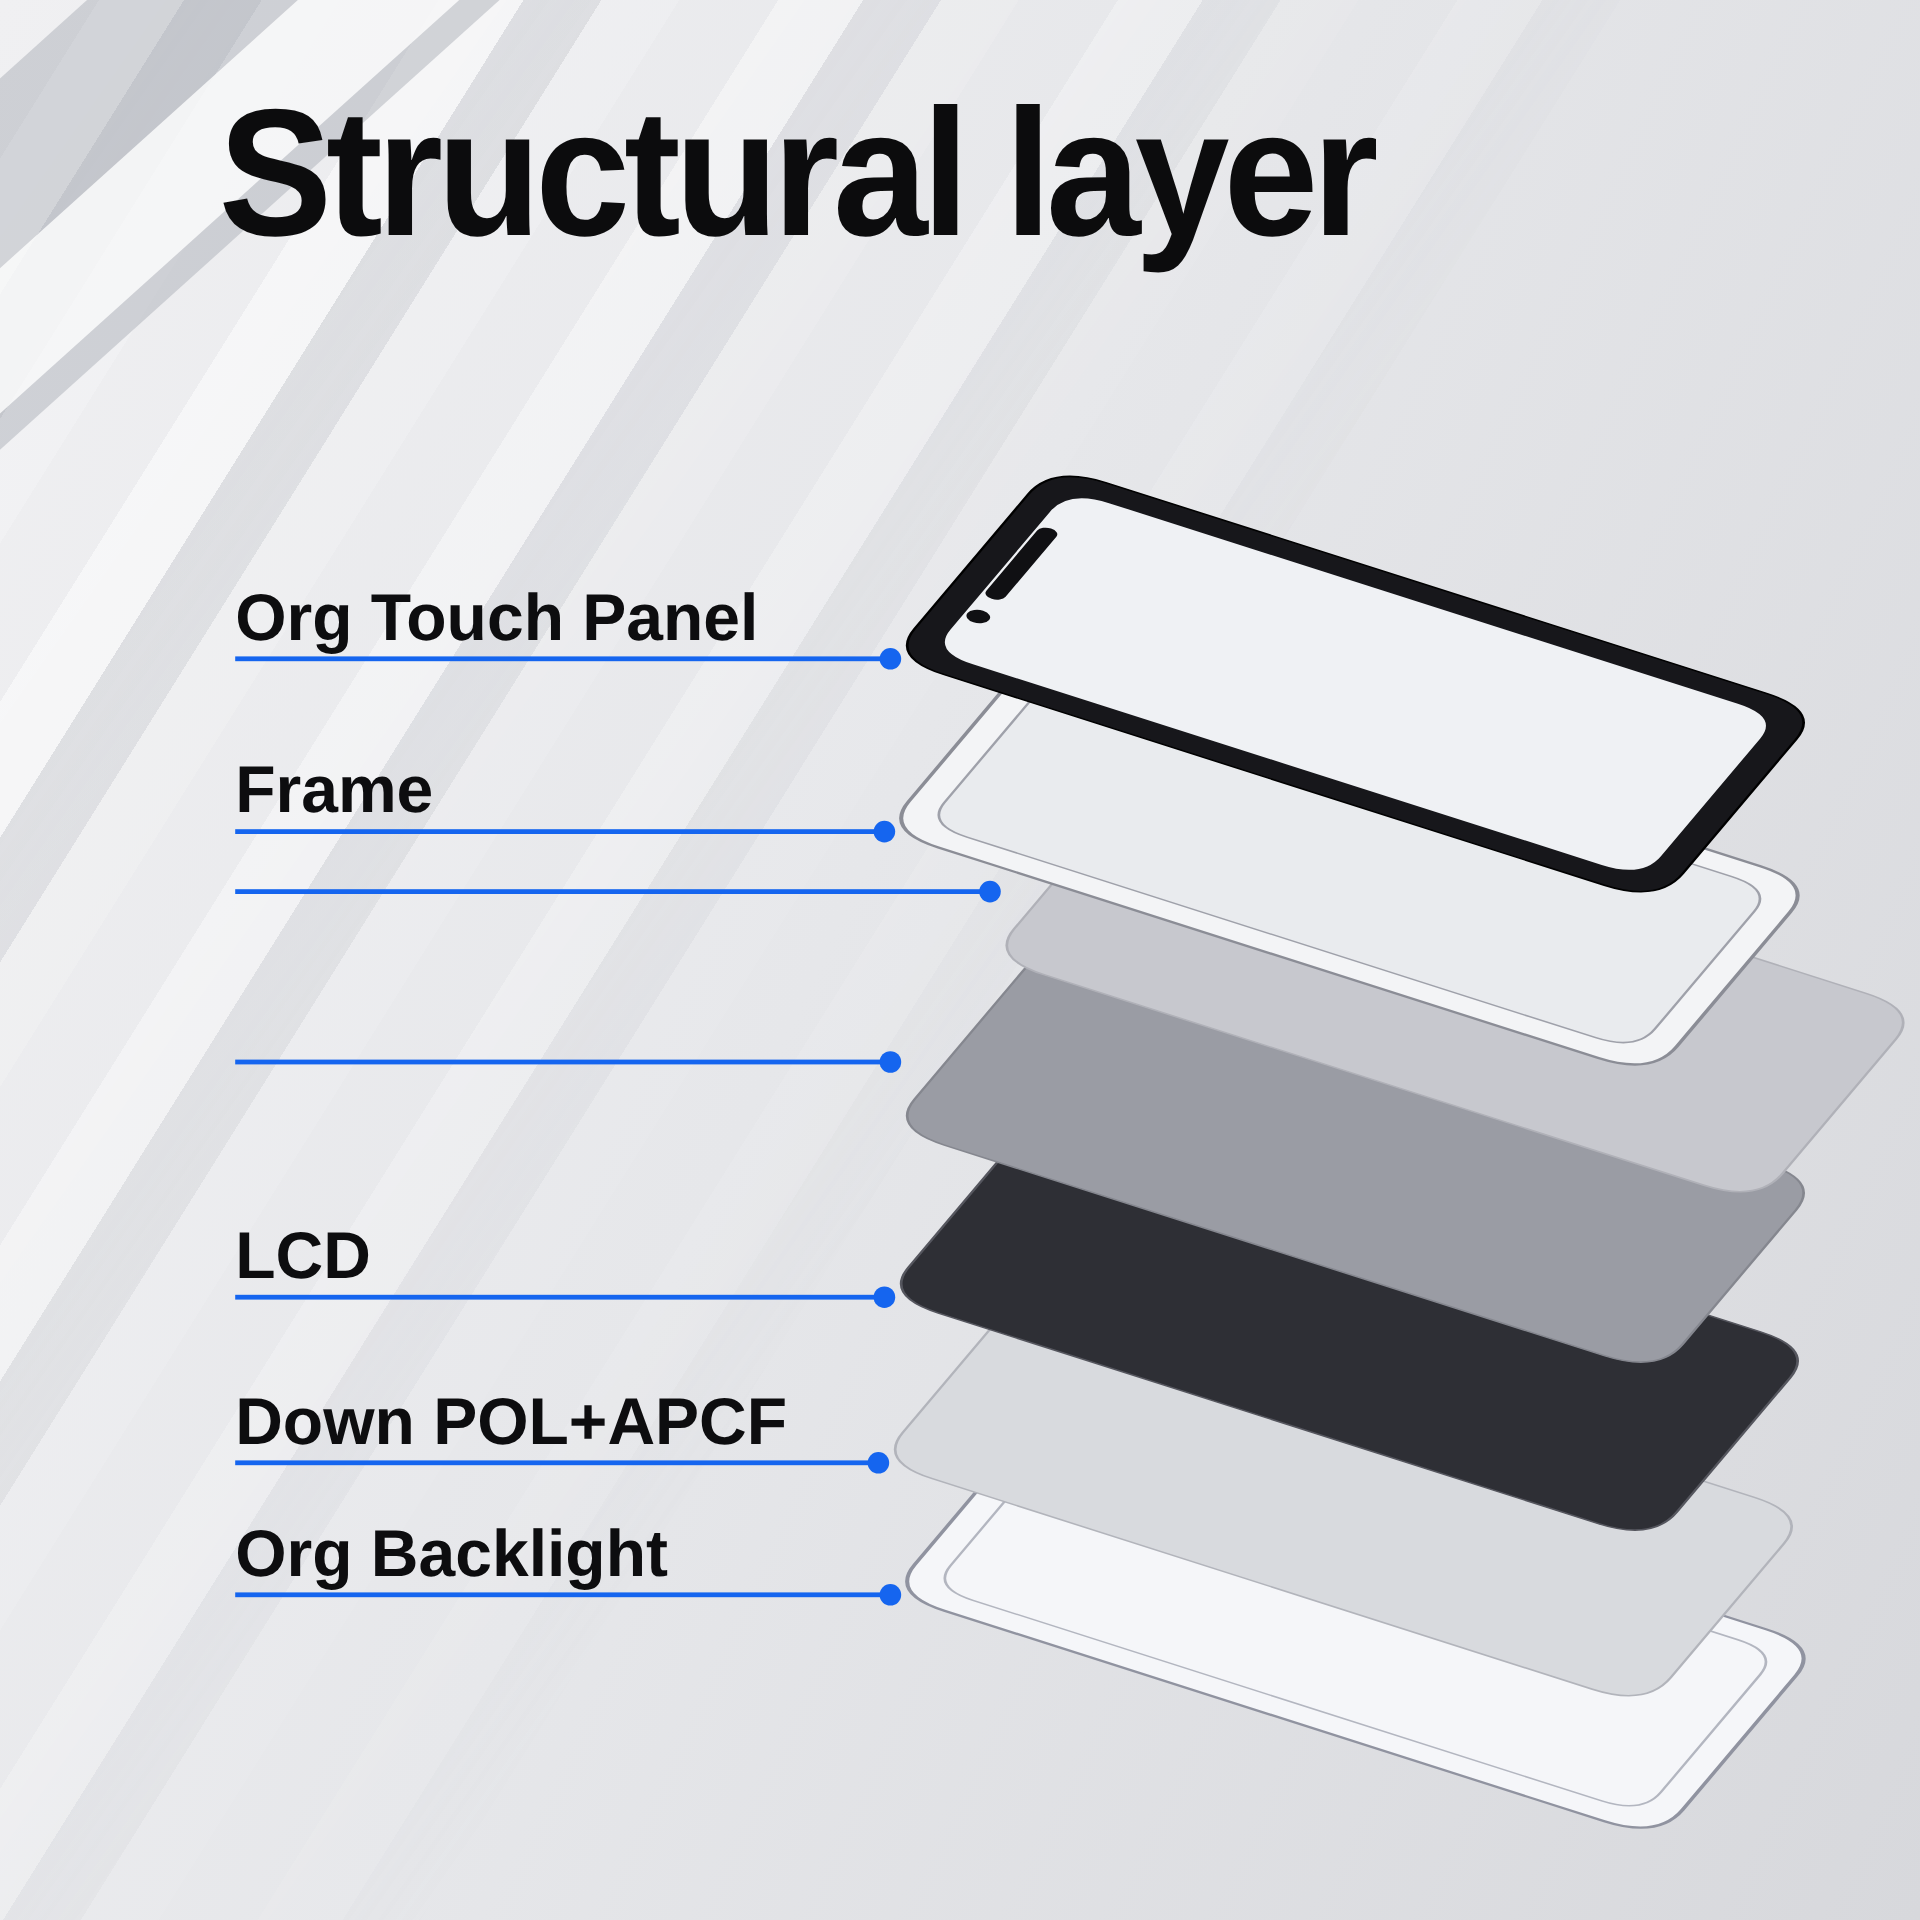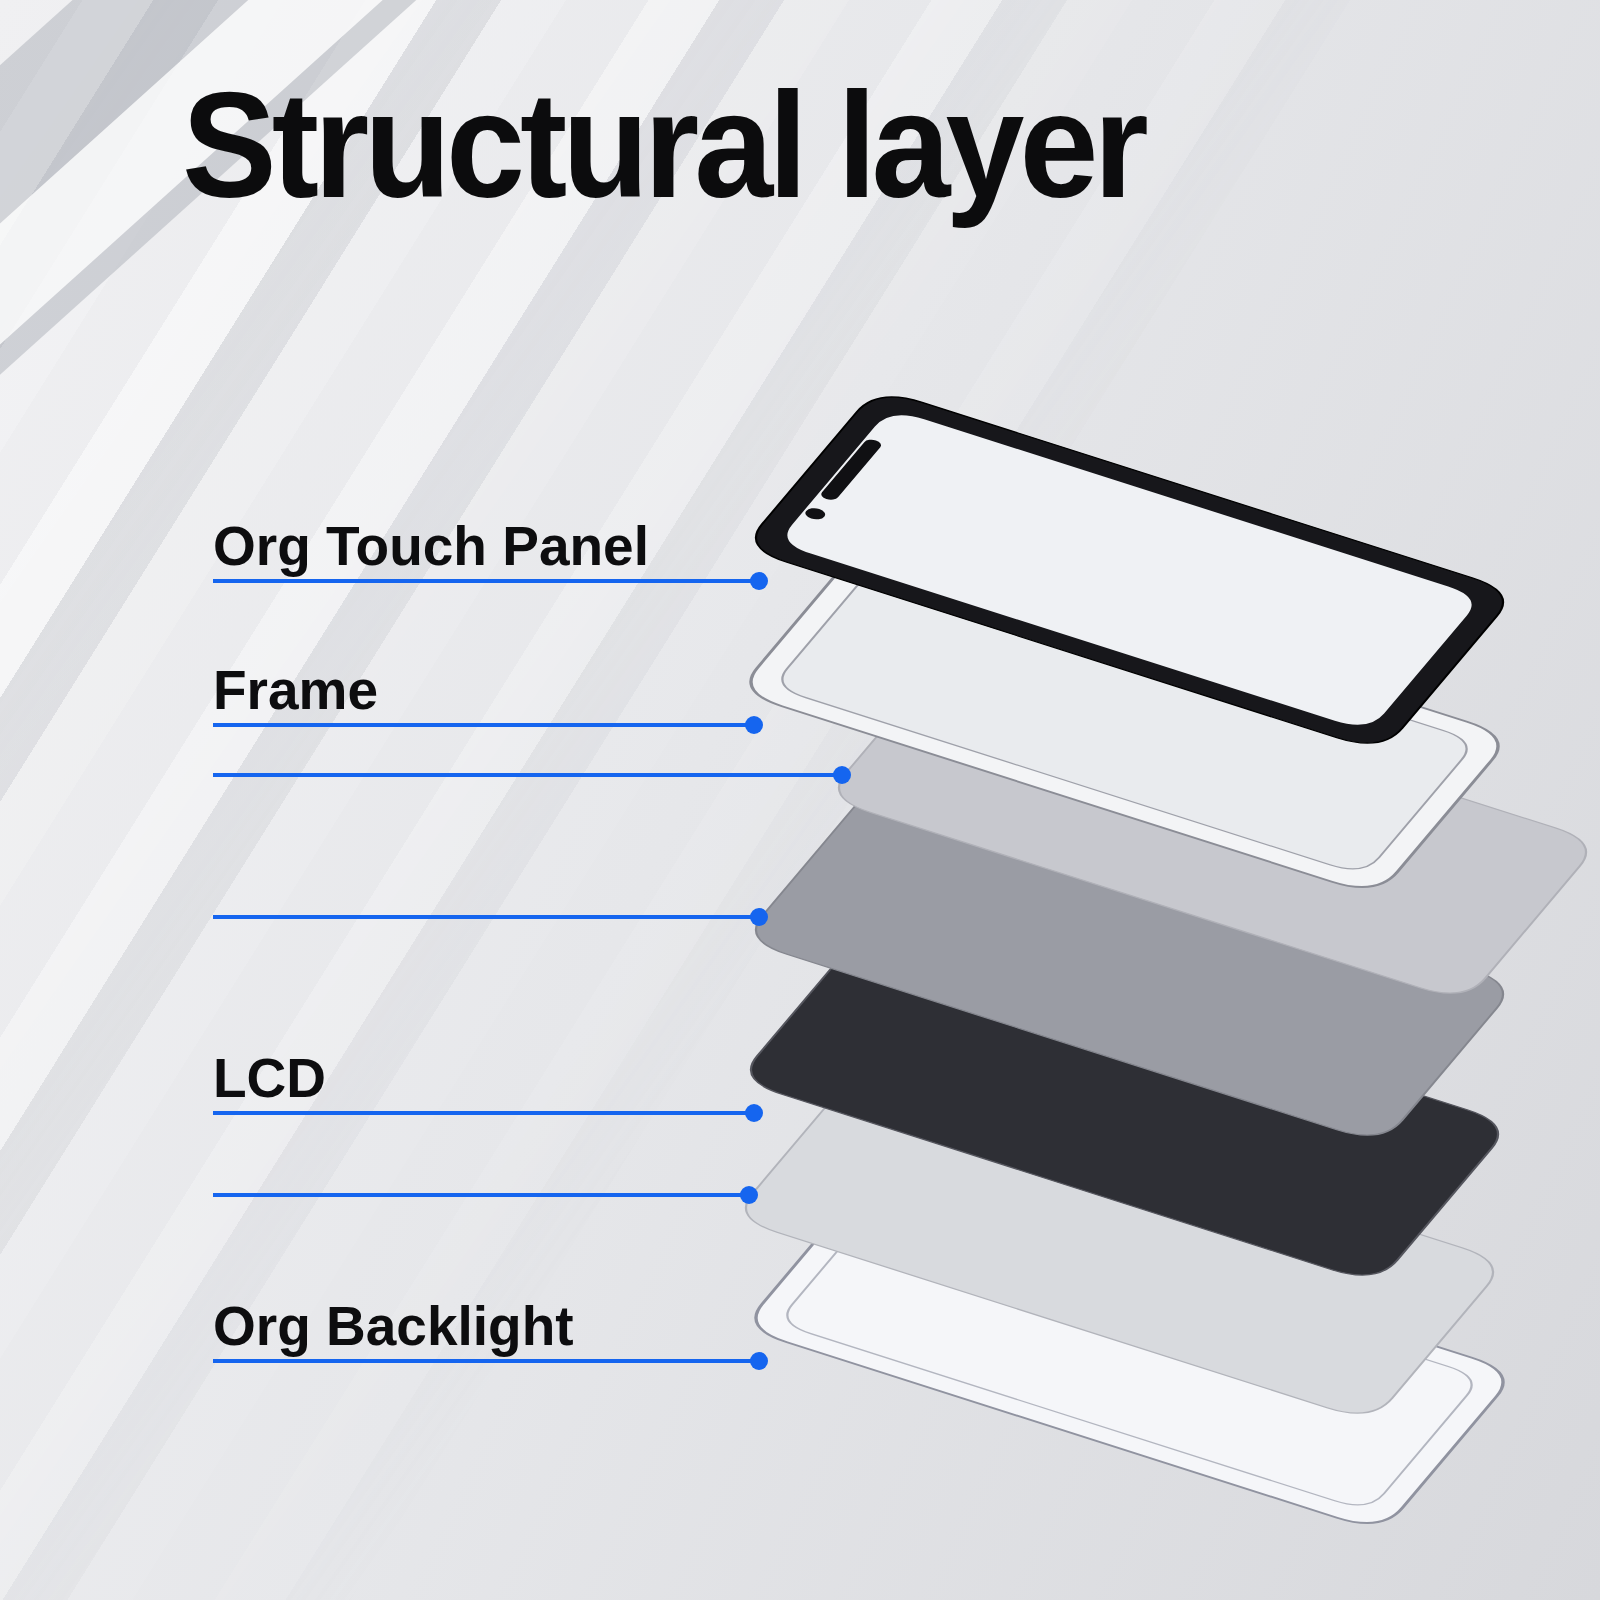--- a/index.html
+++ b/index.html
@@ -30,21 +30,21 @@
     transform:rotate(-42deg);
     top:140px;left:-640px;
   }
   .page-title{
     position:absolute;left:182px;top:58px;margin:0;
     font-size:142px;font-weight:bold;letter-spacing:-5px;
     color:#0c0c0d;white-space:nowrap;
     transform:scaleY(1.06);transform-origin:left top;
   }
   .label-row{
-    position:absolute;left:213px;margin-top:32px;
+    position:absolute;left:196px;
   }
   .label-row .txt{
     display:block;
     font-size:55px;font-weight:bold;color:#0d0d0f;
     line-height:56px;white-space:nowrap;
   }
   .label-row .line{
     position:relative;margin-top:5px;height:4px;
     background:#1565ef;
   }
@@ -121,19 +121,20 @@
 <div class="label-row" style="top:878px;width:546px">
   <div class="line"></div>
 </div>
 
 <div class="label-row" style="top:1018px;width:541px">
   <span class="txt">LCD</span>
   <div class="line"></div>
 </div>
 
 <div class="label-row" style="top:1156px;width:536px">
+  <span class="txt">Down POL+APCF</span>
   <div class="line"></div>
 </div>
 
 <div class="label-row" style="top:1266px;width:546px">
   <span class="txt">Org Backlight</span>
   <div class="line"></div>
 </div>
 
 </body></html>

